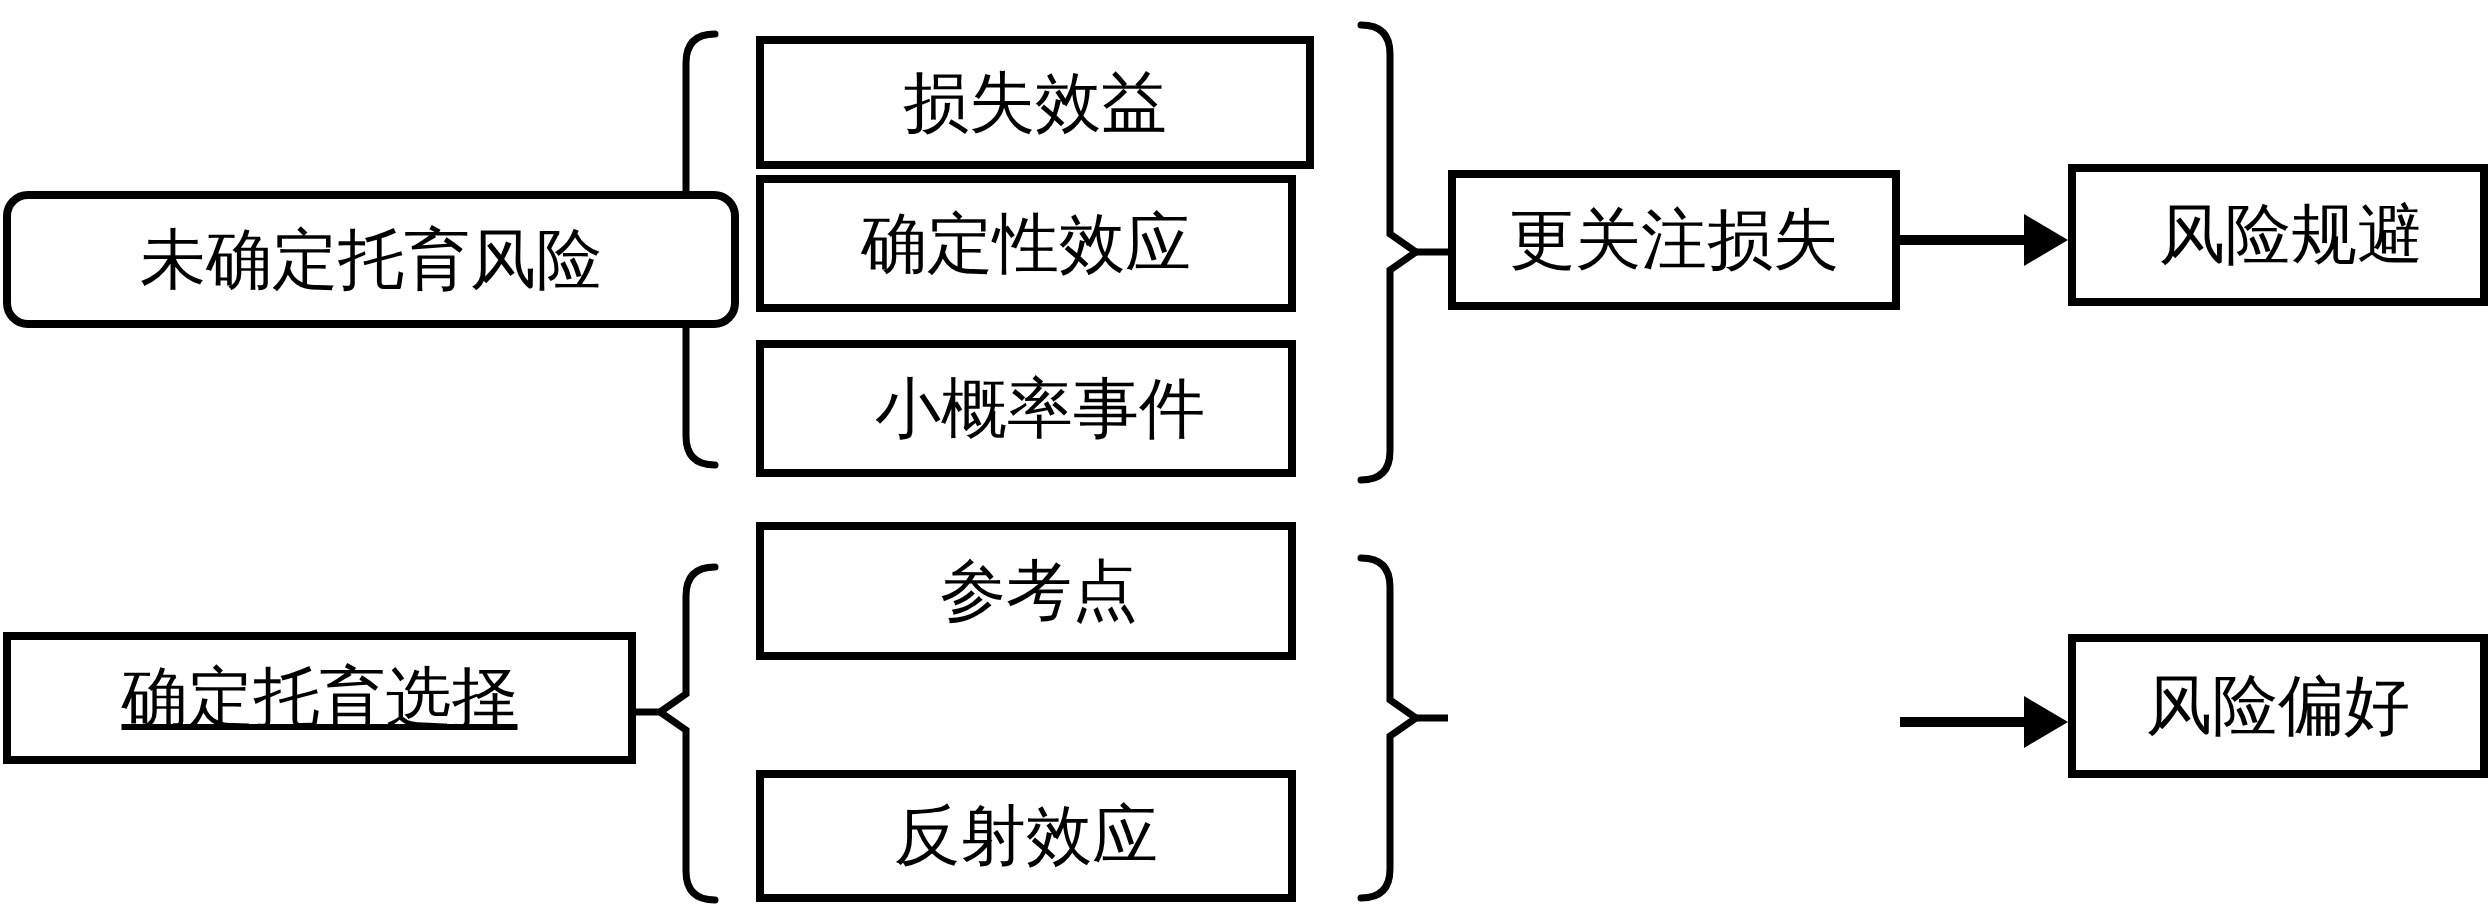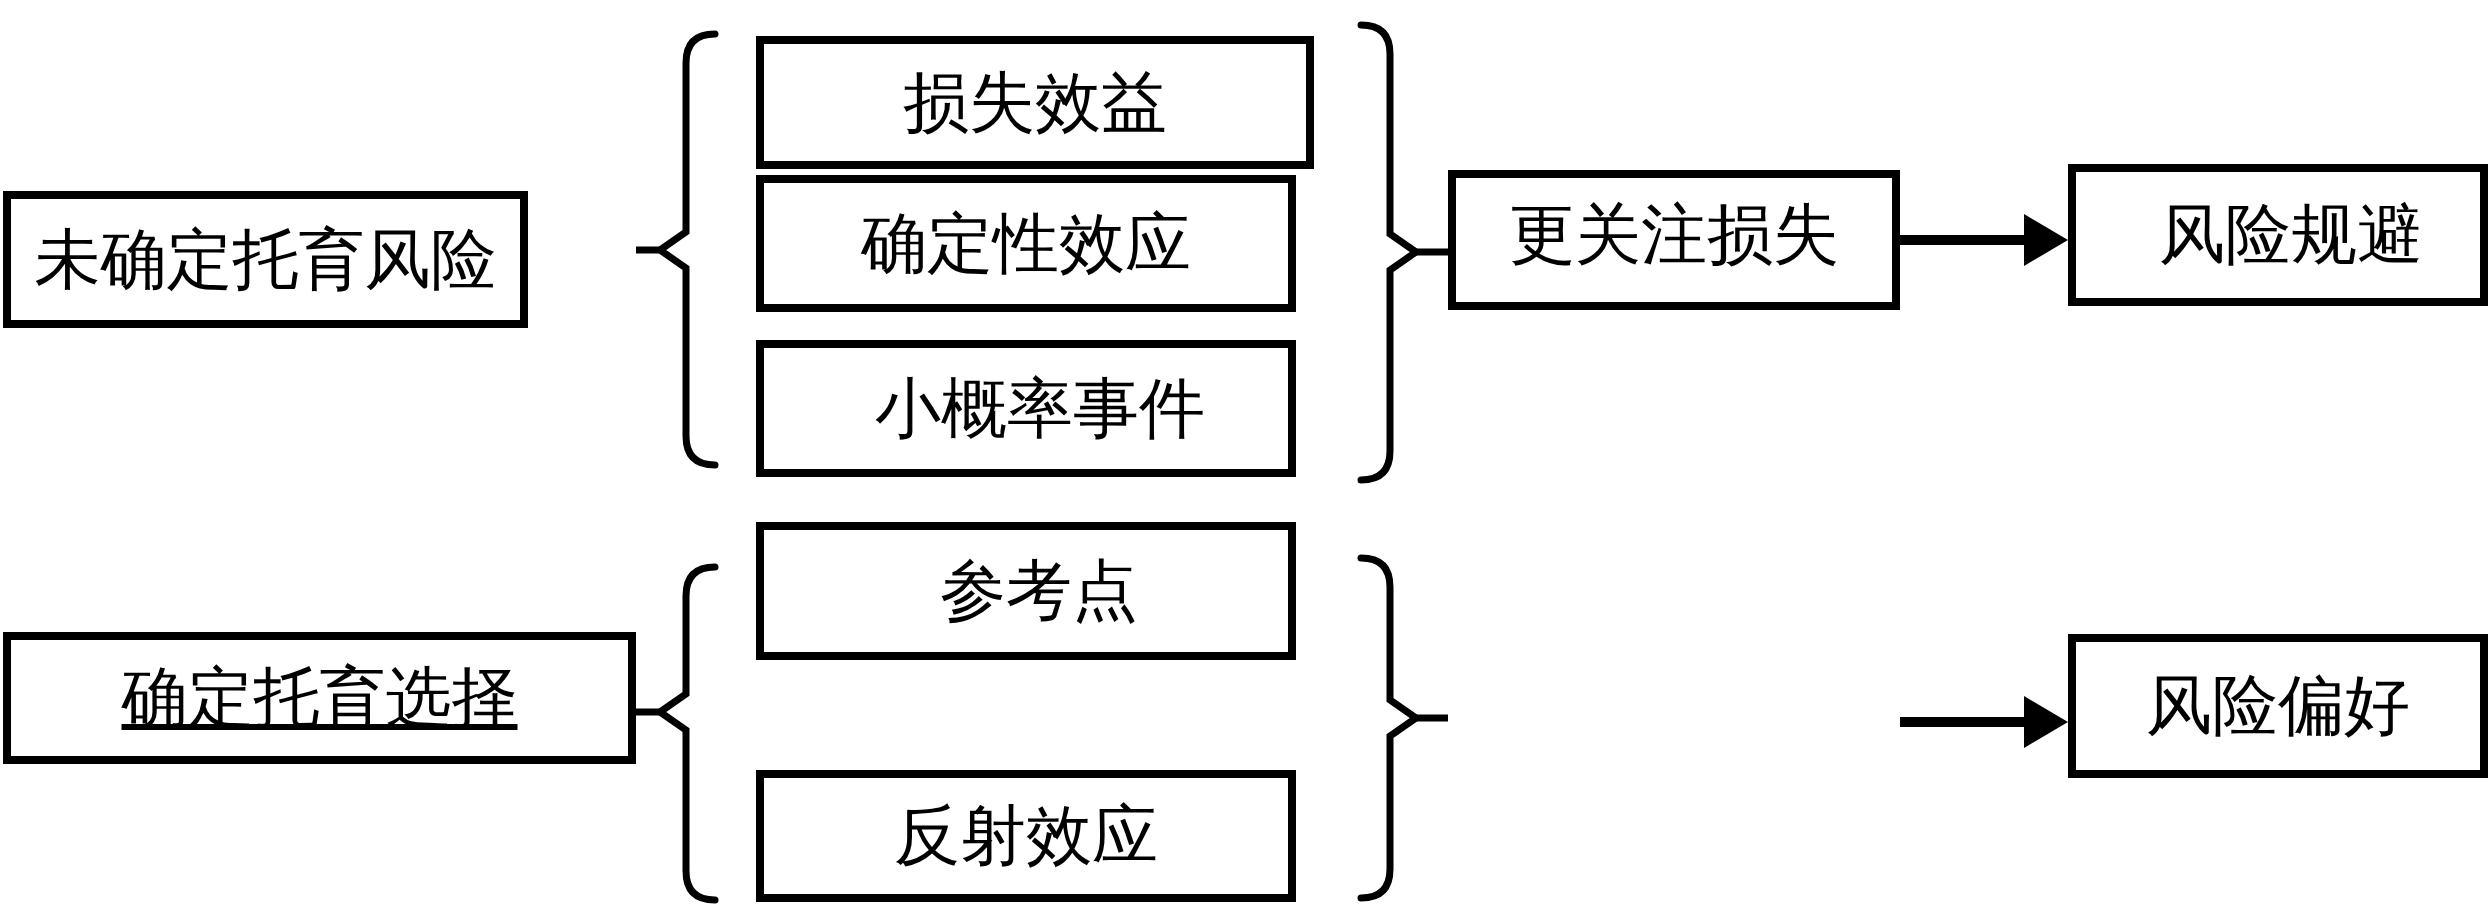--- a/index.html
+++ b/index.html
@@ -29,25 +29,25 @@
     border: 8px solid #000000;
     background: #ffffff;
     display: flex;
     align-items: center;
     justify-content: center;
     font-size: 66px;
     line-height: 1;
     white-space: nowrap;
   }
   
-  #src1 { left: 3px;    top: 191px; width: 525px; height: 137px; }
+  #src1 { left: 3px;    top: 191px; width: 736px; height: 137px; border-radius: 25px; }
   #m1   { left: 756px;  top: 4px;   width: 558px; height: 133px; margin-top: 32px; }
   #m2   { left: 756px;  top: 175px; width: 540px; height: 137px; }
   #m3   { left: 756px;  top: 340px; width: 540px; height: 137px; padding-left: 28px; }
-  #out1 { left: 1448px; top: 170px; width: 452px; height: 140px; font-family: Liberation Mono, monospace; }
+  #out1 { left: 1448px; top: 170px; width: 452px; height: 140px; }
   #res1 { left: 2068px; top: 164px; width: 420px; height: 142px; padding-left: 26px; }
   
   #src2 { left: 3px;    top: 632px; width: 633px; height: 132px; text-decoration: underline; }
   #b1   { left: 756px;  top: 522px; width: 540px; height: 138px; padding-left: 26px; }
   #b2   { left: 756px;  top: 770px; width: 540px; height: 132px; }
   #out2 { left: 1448px; top: 655px; width: 452px; height: 140px; }
   #res2 { left: 2068px; top: 634px; width: 420px; height: 144px; }
 </style>
 </head>
 <body>

